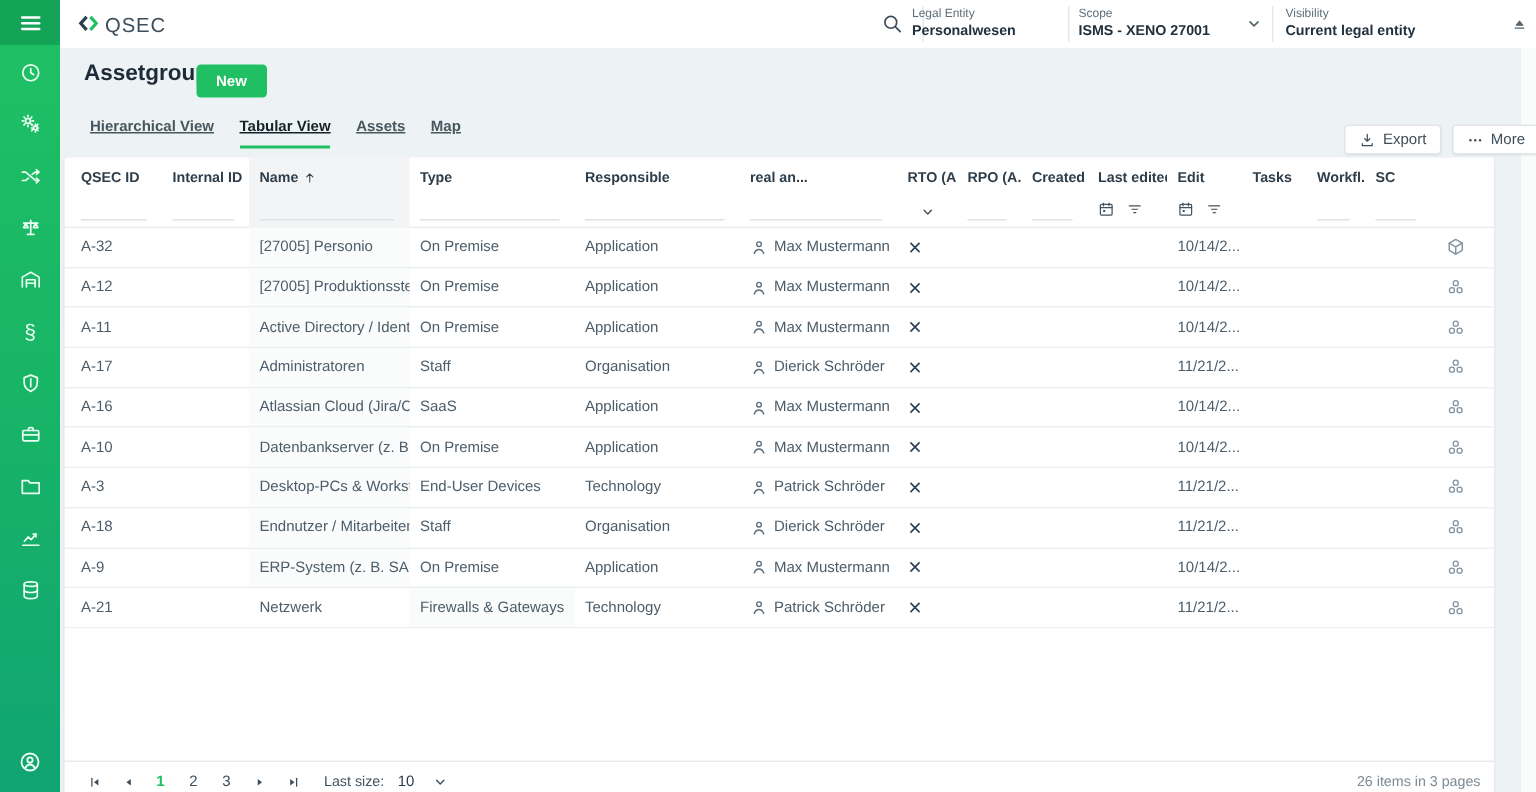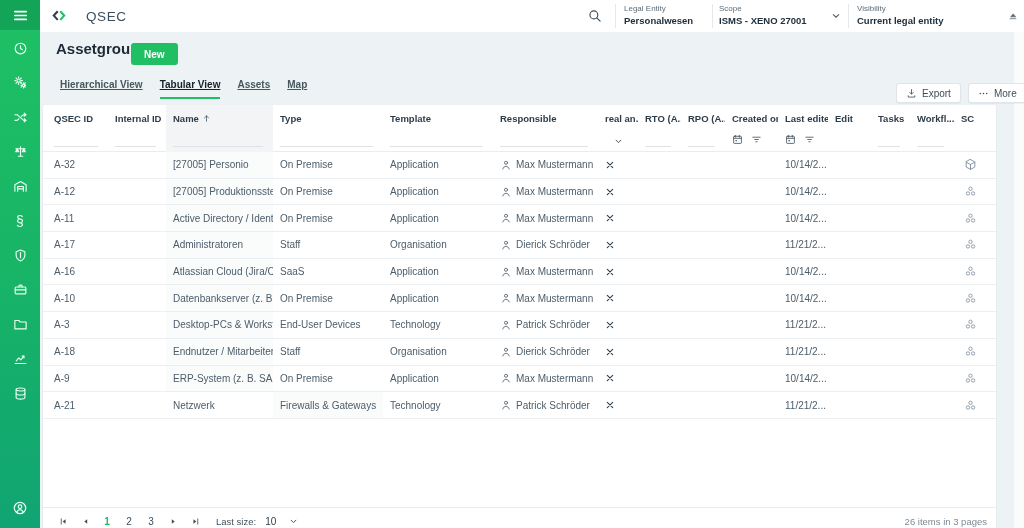--- a/index.html
+++ b/index.html
@@ -21,21 +21,21 @@
   .side-icons { display:flex; flex-direction:column; align-items:center; padding-top:1px; }
   .side-item { height:34.5px; width:40px; display:flex; align-items:center; justify-content:center; color:#eafff2; cursor:pointer; }
   .side-item .icon { width:15px; height:15px; }
   .para-glyph { font-size:14px; font-weight:400; color:#eafff2; line-height:1; }
   .side-bottom { position:absolute; bottom:8px; width:40px; display:flex; justify-content:center; }
   .side-bottom .side-item { height:24px; }
   .side-bottom .icon { width:16px; height:16px; }
 
   
   .topbar { position:absolute; left:40px; top:0; width:984px; height:32px; background:#ffffff; z-index:5; }
-  .logo { position:absolute; left:12px; top:0; height:32px; display:flex; align-items:center; gap:20px; }
+  .logo { position:absolute; left:12px; top:0; height:32px; display:flex; align-items:center; gap:4px; }
   .logo .icon { width:14px; height:14px; }
   .logo-text { font-size:13.5px; color:#3d4e5c; font-weight:500; letter-spacing:0.6px; }
   .search-btn { position:absolute; left:547px; top:8px; width:15px; height:15px; color:#3c4c59; cursor:pointer; }
   .tb-divider { position:absolute; top:4px; height:24px; border-left:1px solid #e4e9eb; }
   .tb-sec { position:absolute; top:3px; cursor:pointer; }
   .tb-label { display:block; font-size:8px; color:#5d6e7a; line-height:11px; }
   .tb-value { display:block; font-size:9.5px; font-weight:700; color:#20303c; line-height:13px; }
   .tb-caret { position:absolute; top:11px; width:10px; height:10px; color:#55656f; cursor:pointer; }
 
   
@@ -226,21 +226,21 @@
     <span class="logo-text">QSEC</span>
   </div>
   <span class="search-btn icon">
       <svg viewBox="0 0 24 24" fill="none" stroke="currentColor" stroke-width="1.8" stroke-linecap="round" stroke-linejoin="round">
         <circle cx="11" cy="11" r="6.3"></circle>
         <path d="M15.7 15.7 21 21"></path>
       </svg>
     </span>
 
   <span class="tb-divider" style="left:575px"></span>
-  <div class="tb-sec" style="left:584px">
+  <div class="tb-sec" style="left:568px">
     <span class="tb-label">Legal Entity</span>
     <span class="tb-value">Personalwesen</span>
   </div>
 
   <span class="tb-divider" style="left:672px"></span>
   <div class="tb-sec" style="left:679px">
     <span class="tb-label">Scope</span>
     <span class="tb-value">ISMS - XENO 27001</span>
   </div>
   <span class="tb-caret icon" style="left:791px">
@@ -307,23 +307,20 @@
         <span class="icon sort-ic">
           <svg viewBox="0 0 24 24" fill="none" stroke="currentColor" stroke-width="1.8" stroke-linecap="round" stroke-linejoin="round">
             <path d="M12 19.5V5M6.5 10.5 12 5l5.5 5.5"></path>
           </svg>
         </span>
       </div>
       <div class="th">
         <span>Type</span>
       </div>
       <div class="th">
-        <span>Template</span>
-      </div>
-      <div class="th">
         <span>Responsible</span>
       </div>
       <div class="th">
         <span>real an...</span>
       </div>
       <div class="th">
         <span>RTO (A...</span>
       </div>
       <div class="th">
         <span>RPO (A...</span>

